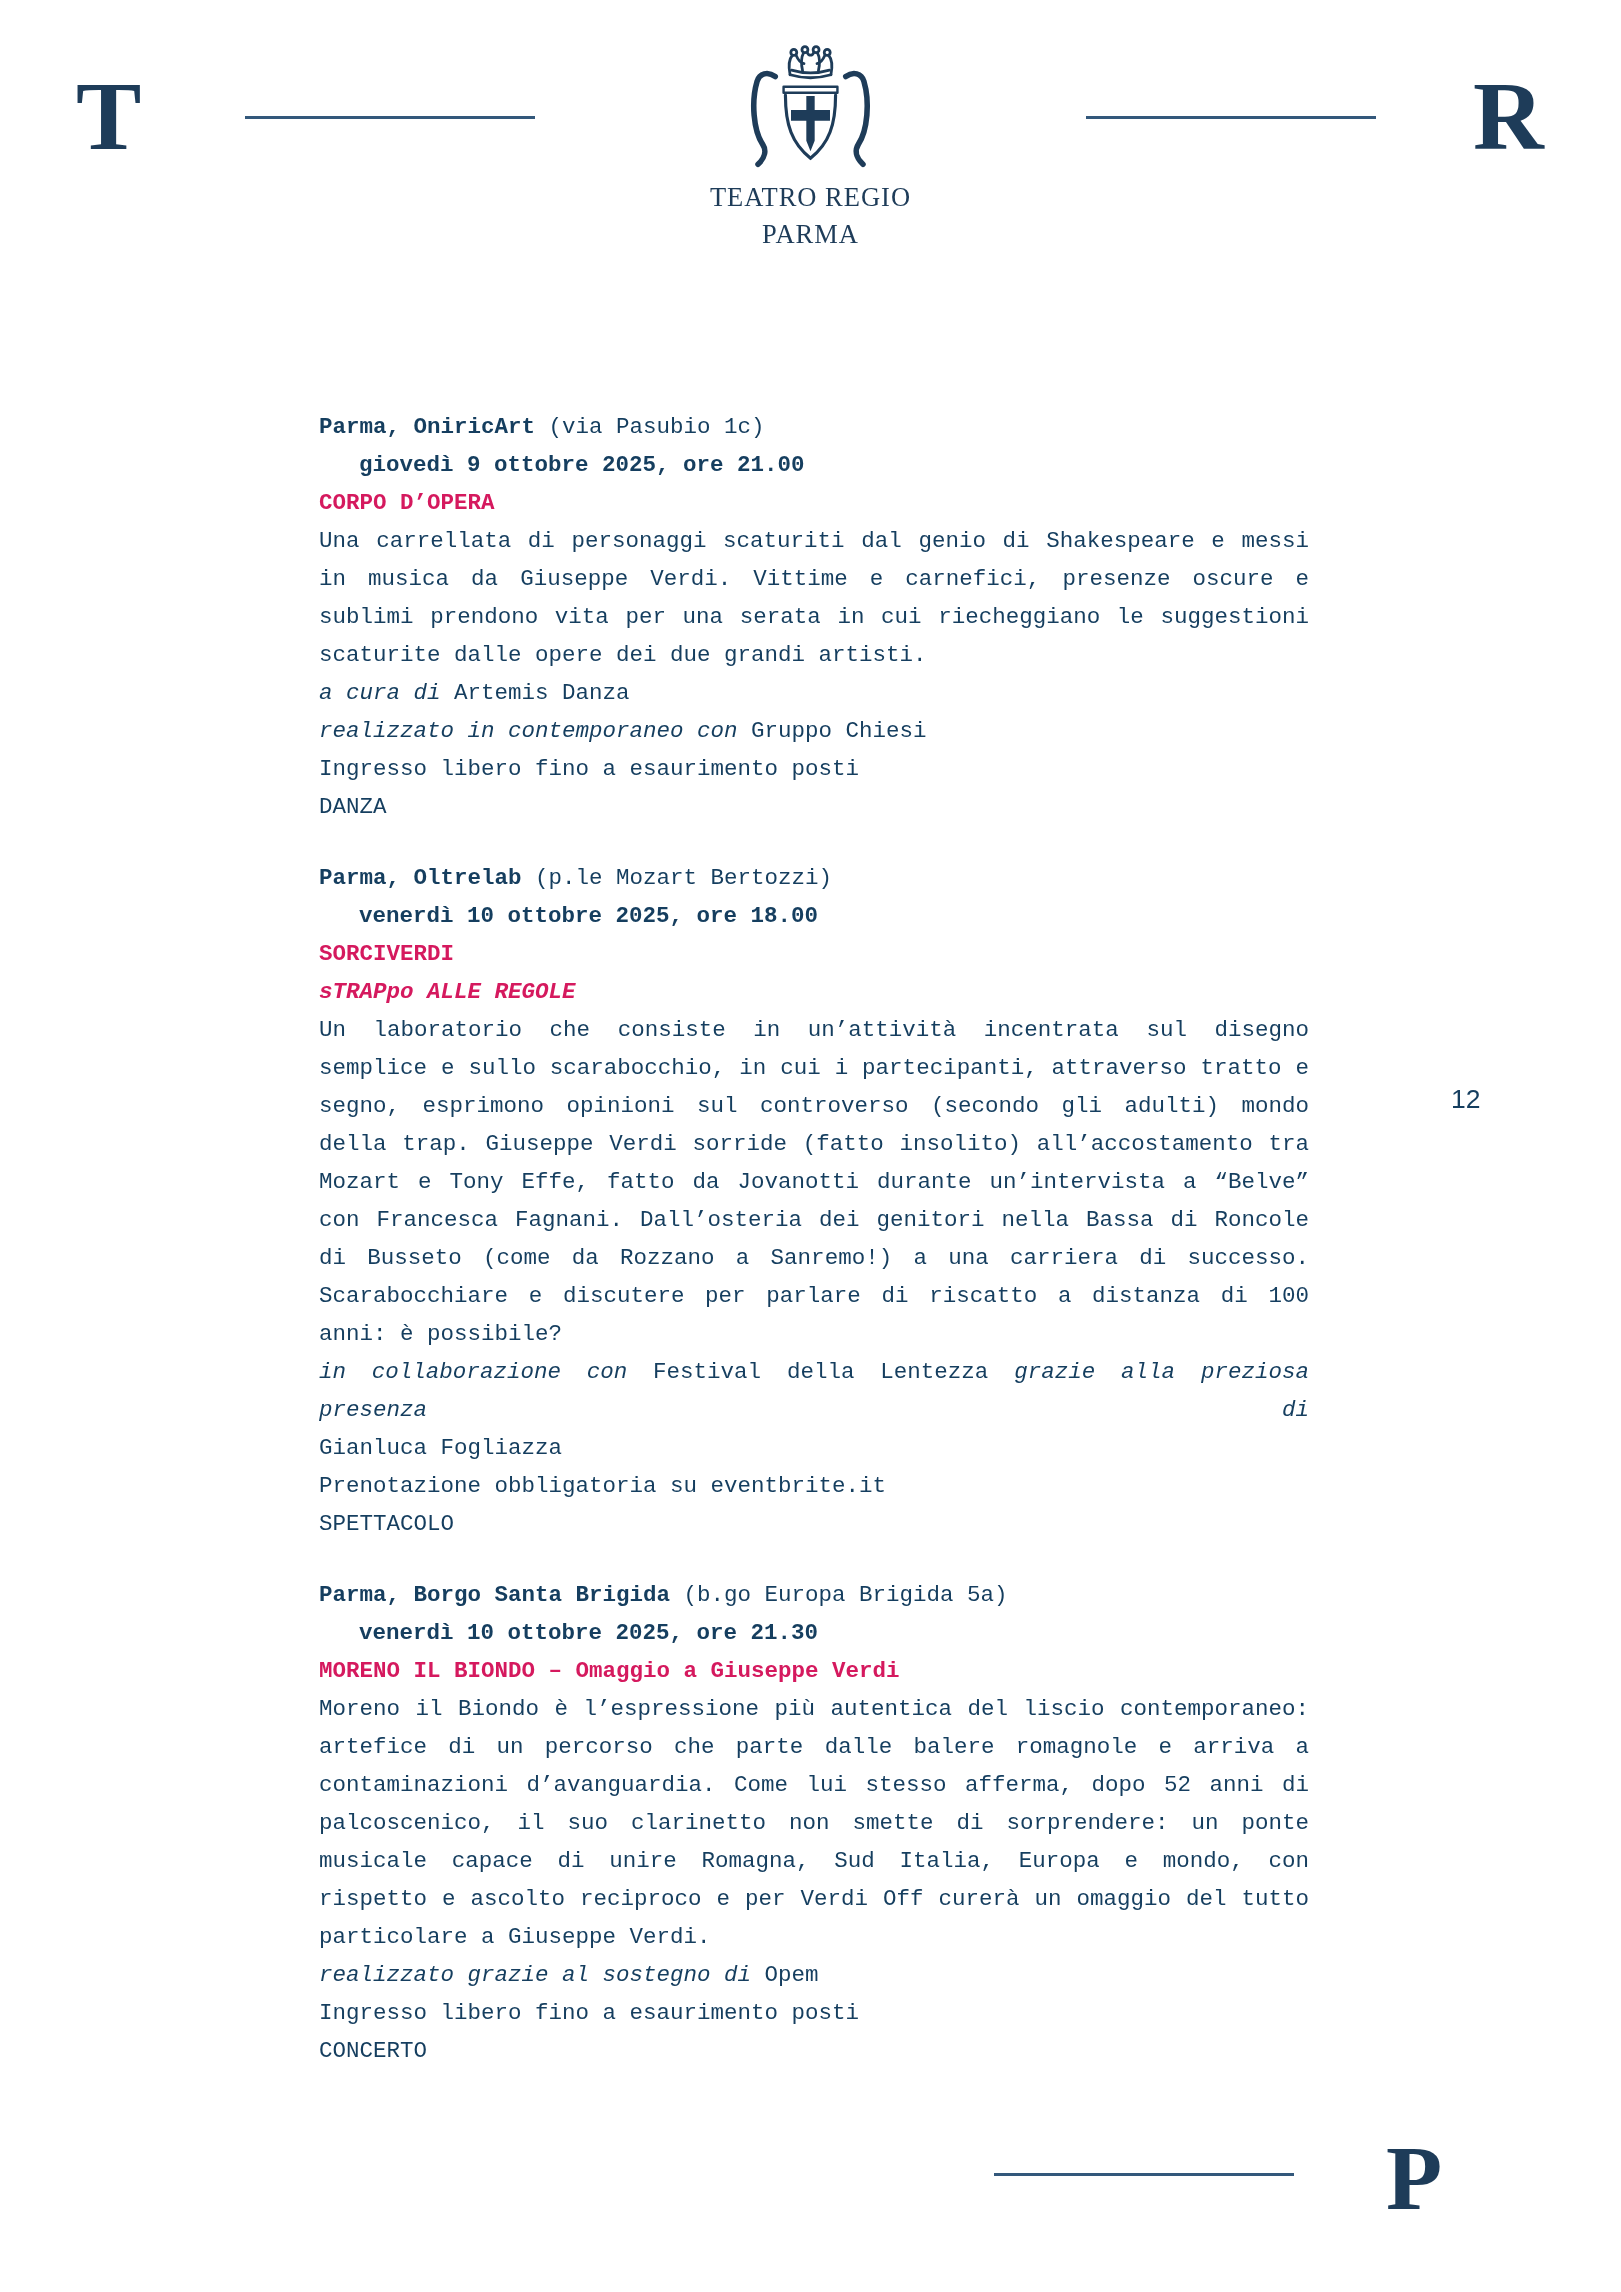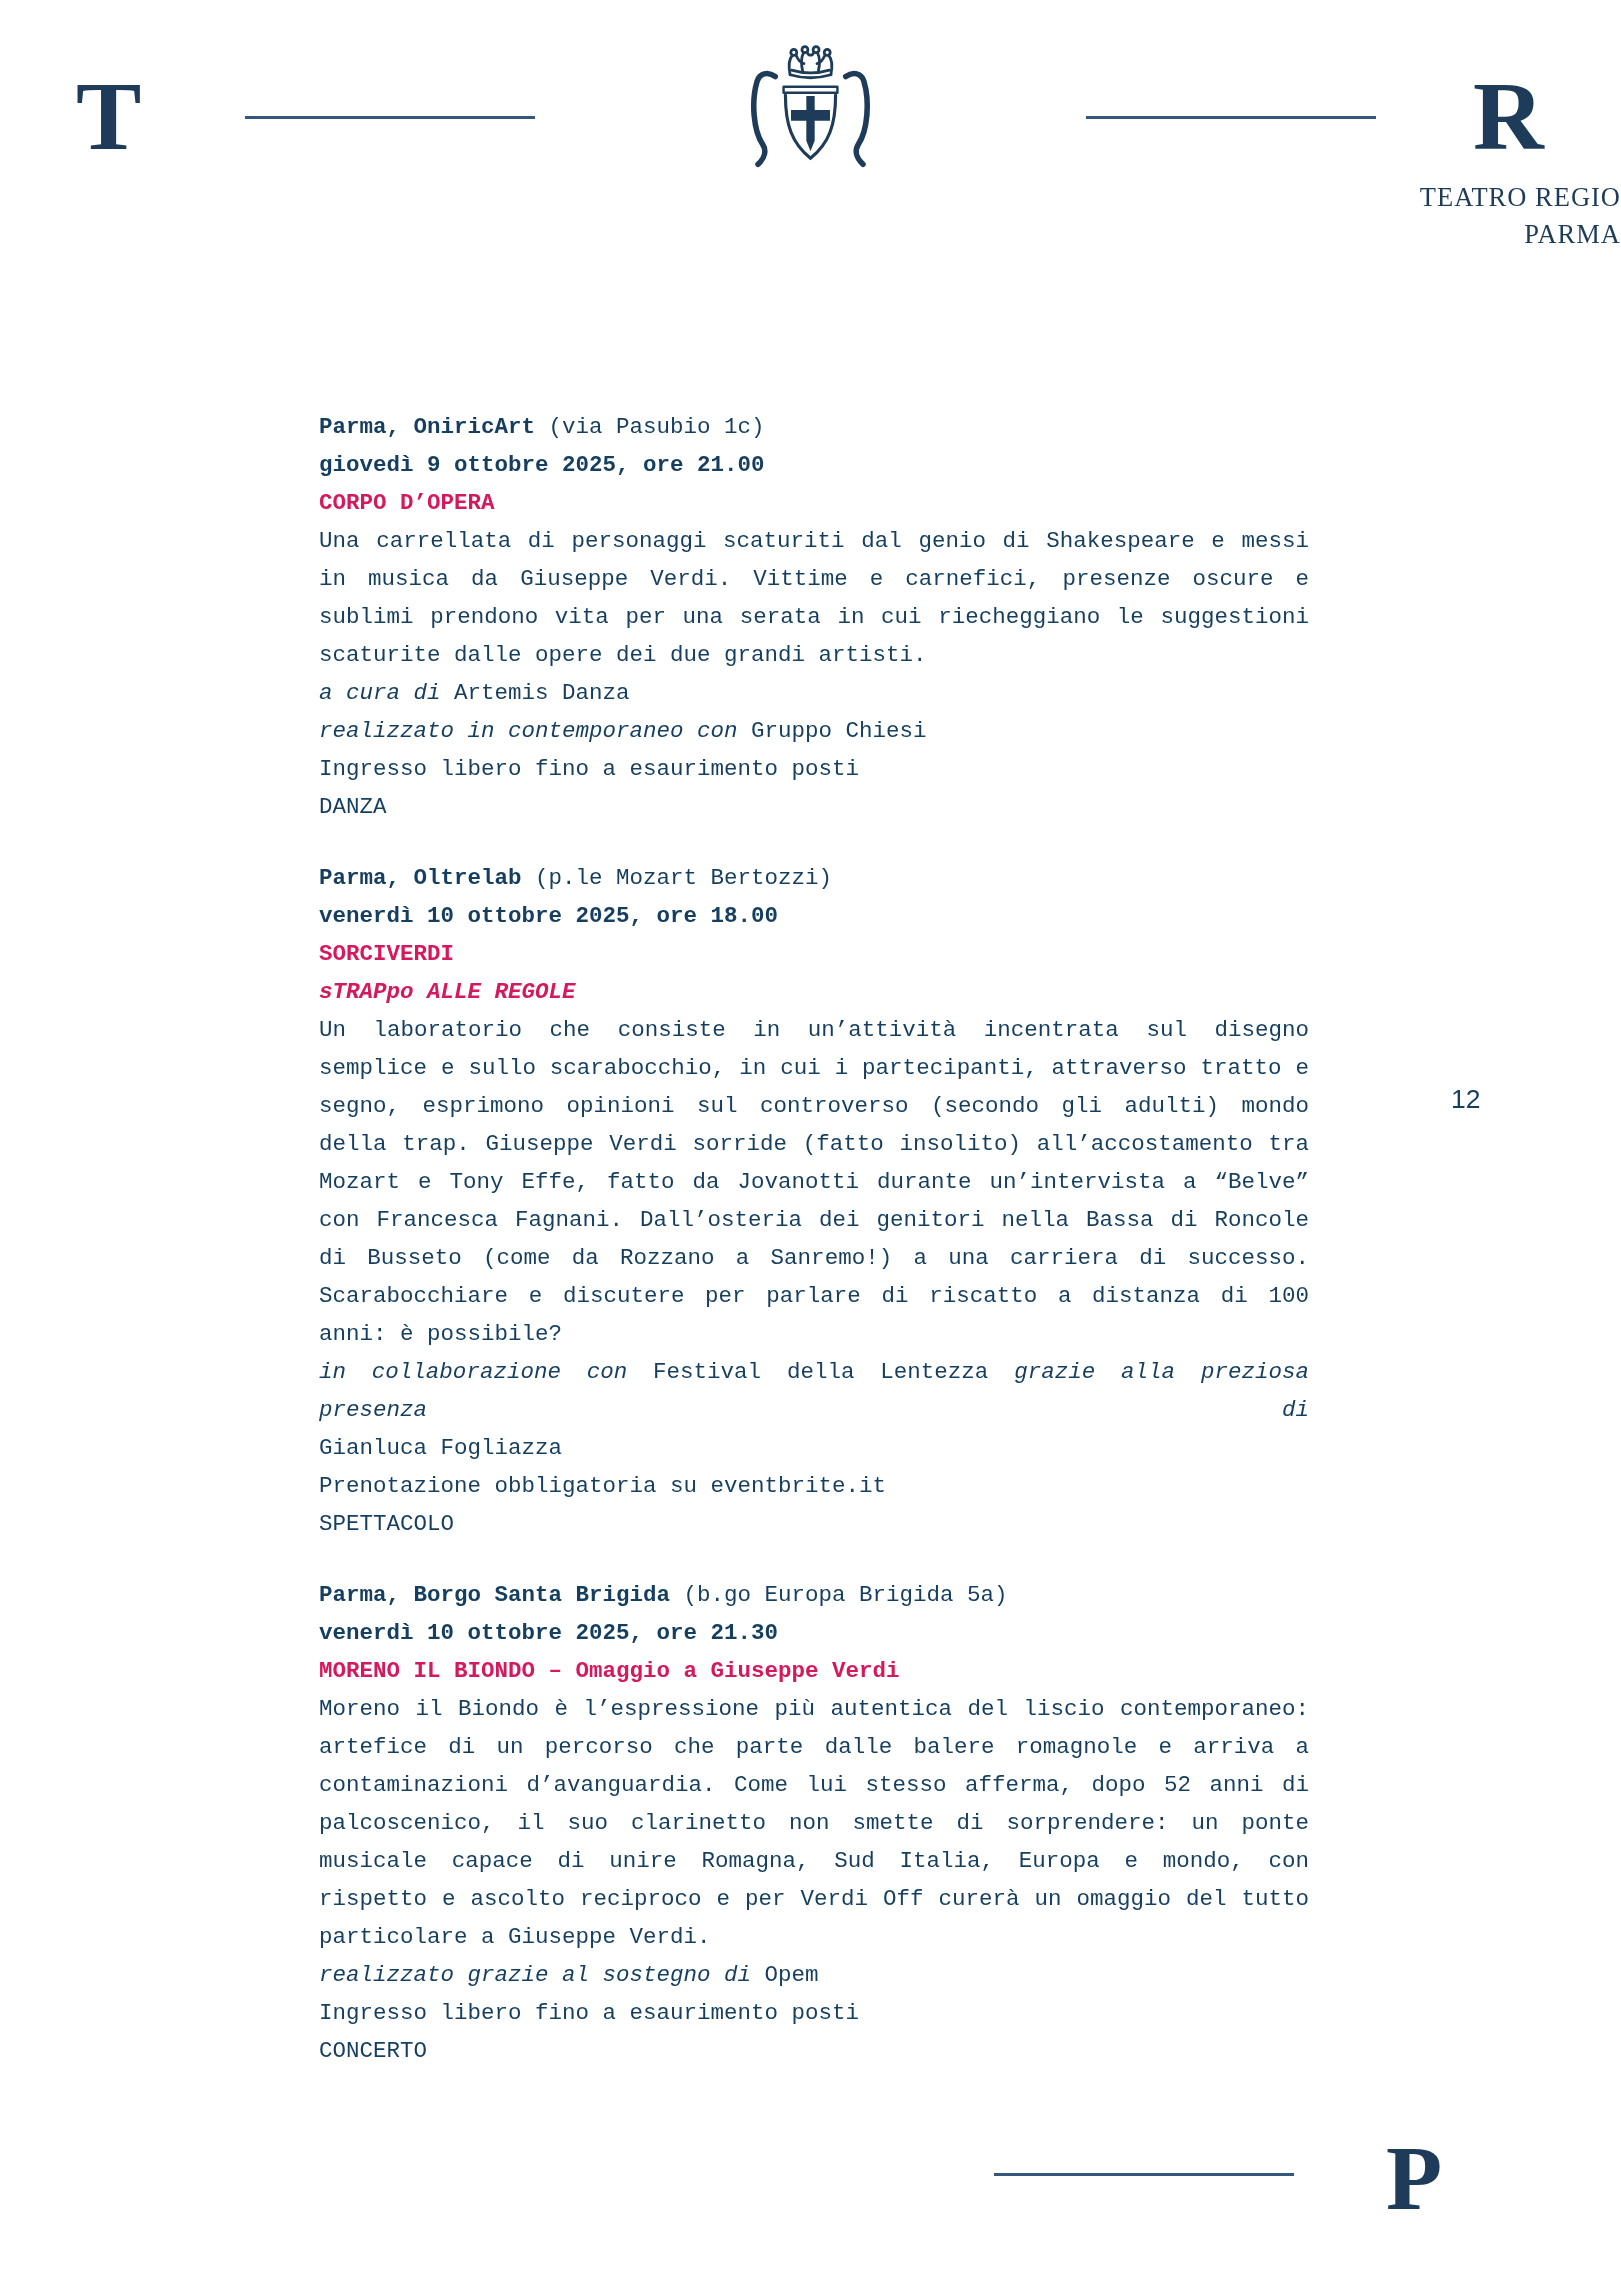--- a/index.html
+++ b/index.html
@@ -21,34 +21,34 @@
   }
   .corner-t{left:76px;top:67px;font-size:98px;}
   .corner-r{left:1473px;top:67px;font-size:98px;}
   .corner-p{left:1386px;top:2132px;font-size:92px;}
   
   .rule{position:absolute;height:2.9px;background:var(--rule-blue);}
   .rule-left{left:245px;top:116px;width:290px;}
   .rule-right{left:1086px;top:116px;width:290px;}
   .rule-bottom{left:994px;top:2173px;width:300px;}
   
-  .logo{position:absolute;left:0;right:0;top:45px;text-align:right;color:var(--logo-navy);}
+  .logo{position:absolute;left:0;right:0;top:45px;text-align:center;color:var(--logo-navy);}
   .logo svg{display:block;margin:0 auto;}
   .logo-text{
     font-family:"Liberation Serif",serif;font-size:26.5px;line-height:29px;
     letter-spacing:1px;margin-top:7.8px;
   }
   
   .content{
     position:absolute;left:319px;top:408px;width:990px;
     font-size:22.5px;line-height:38px;text-align:justify;
   }
   .event{margin-bottom:33px;font-family:Liberation Mono, monospace;}
   .venue b{font-weight:bold;}
-  .datetime{font-weight:bold;}
+  .datetime{font-weight:bold;margin-left:40px;}
   .title{color:var(--accent-red);font-weight:bold;}
   .title.it{font-style:italic;}
   .it{font-style:italic;}
   .stretch{text-align-last:justify;}
   
   .page-number{
     position:absolute;left:1451px;top:1084px;font-size:26.5px;line-height:1.2;
     color:var(--text-navy);
   }
 </style>

